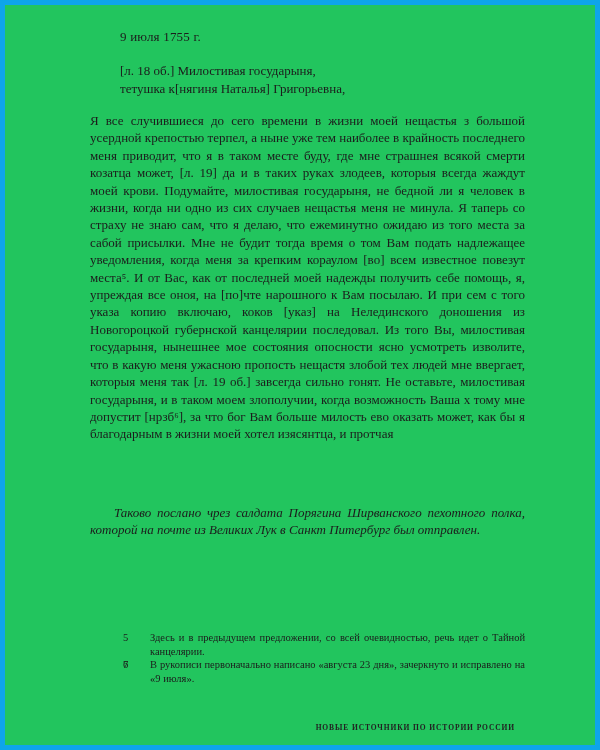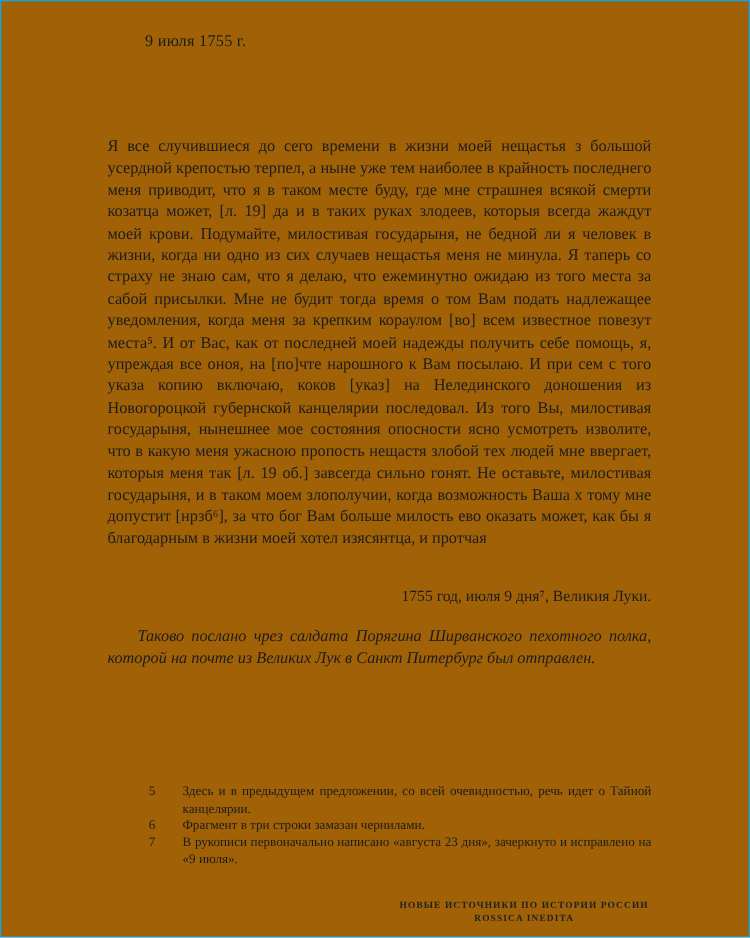--- a/index.html
+++ b/index.html
@@ -1,22 +1,22 @@
 <!DOCTYPE html>
 <html lang="ru"><head>
 <meta charset="utf-8">
 <style>
   * { margin: 0; padding: 0; box-sizing: border-box; }
   html, body { background: #ffffff; }
   .page {
     position: relative;
     width: 600px;
     height: 750px;
-    background: #a16207;
-    border: 1px solid #0ea5e9;
+    background: #22c55e;
+    border: 5px solid #0ea5e9;
     font-family: "Liberation Serif", "DejaVu Serif", serif;
     color: #1c1c1c;
     overflow: hidden;
   }
   .text-block {
     position: absolute;
     left: 85px;
     top: 0;
     width: 435px;
     height: 100%;
@@ -103,43 +103,44 @@
   }
 </style>
 </head>
 <body>
 
 <div class="page">
   <div class="text-block">
 
     <div class="header-date">9 июля 1755 г.</div>
 
+    <div class="salutation">
+      <div>[л. 18 об.] Милостивая государыня,</div>
+      <div>тетушка к[нягиня Наталья] Григорьевна,</div>
+    </div>
 
     <p class="body-text">Я все случившиеся до сего времени в жизни моей нещастья з большой усердной крепостью терпел, а ныне уже тем наиболее в крайность последнего меня приводит, что я в таком месте буду, где мне страшнея всякой смерти козатца может, [л. 19] да и в таких руках злодеев, которыя всегда жаждут моей крови. Подумайте, милостивая государыня, не бедной ли я человек в жизни, когда ни одно из сих случаев нещастья меня не минула. Я таперь со страху не знаю сам, что я делаю, что ежеминутно ожидаю из того места за сабой присылки. Мне не будит тогда время о том Вам подать надлежащее уведомления, когда меня за крепким кораулом [во] всем известное повезут места⁵. И от Вас, как от последней моей надежды получить себе помощь, я, упреждая все оноя, на [по]чте нарошного к Вам посылаю. И при сем с того указа копию включаю, коков [указ] на Нелединского доношения из Новогороцкой губернской канцелярии последовал. Из того Вы, милостивая государыня, нынешнее мое состояния опосности ясно усмотреть изволите, что в какую меня ужасною пропость нещастя злобой тех людей мне ввергает, которыя меня так [л. 19 об.] завсегда сильно гонят. Не оставьте, милостивая государыня, и в таком моем злополучии, когда возможность Ваша х тому мне допустит [нрзб⁶], за что бог Вам больше милость ево оказать может, как бы я благодарным в жизни моей хотел изясянтца, и протчая</p>
 
-    <div class="dateline">1755 год, июля 9 дня⁷, Великия Луки.</div>
 
     <p class="postscript">Таково послано чрез салдата Порягина Ширванского пехотного полка, которой на почте из Великих Лук в Санкт Питербург был отправлен.</p>
 
     <div class="footnotes">
       <div class="footnote">
         <span class="fn-num">5</span>
         <span class="fn-text">Здесь и в предыдущем предложении, со всей очевидностью, речь идет о Тайной канцелярии.</span>
       </div>
       <div class="footnote">
         <span class="fn-num">6</span>
-        <span class="fn-text">Фрагмент в три строки замазан чернилами.</span>
       </div>
       <div class="footnote">
         <span class="fn-num">7</span>
         <span class="fn-text">В рукописи первоначально написано «августа 23 дня», зачеркнуто и исправлено на «9 июля».</span>
       </div>
     </div>
 
   </div>
 
   <div class="page-footer-left">90</div>
 
   <div class="page-footer-right">
     <div>НОВЫЕ ИСТОЧНИКИ ПО ИСТОРИИ РОССИИ</div>
-    <div>ROSSICA INEDITA</div>
   </div>
 </div>
 
 </body></html>

